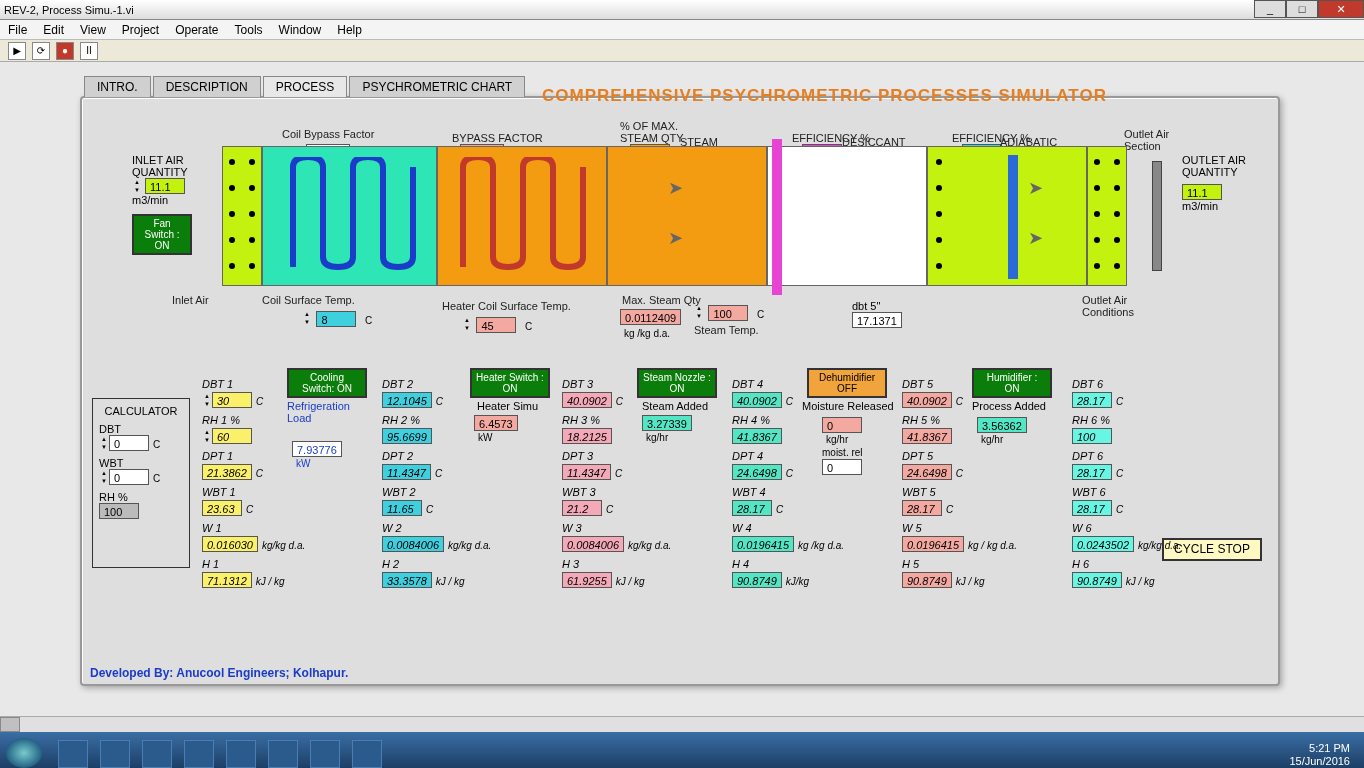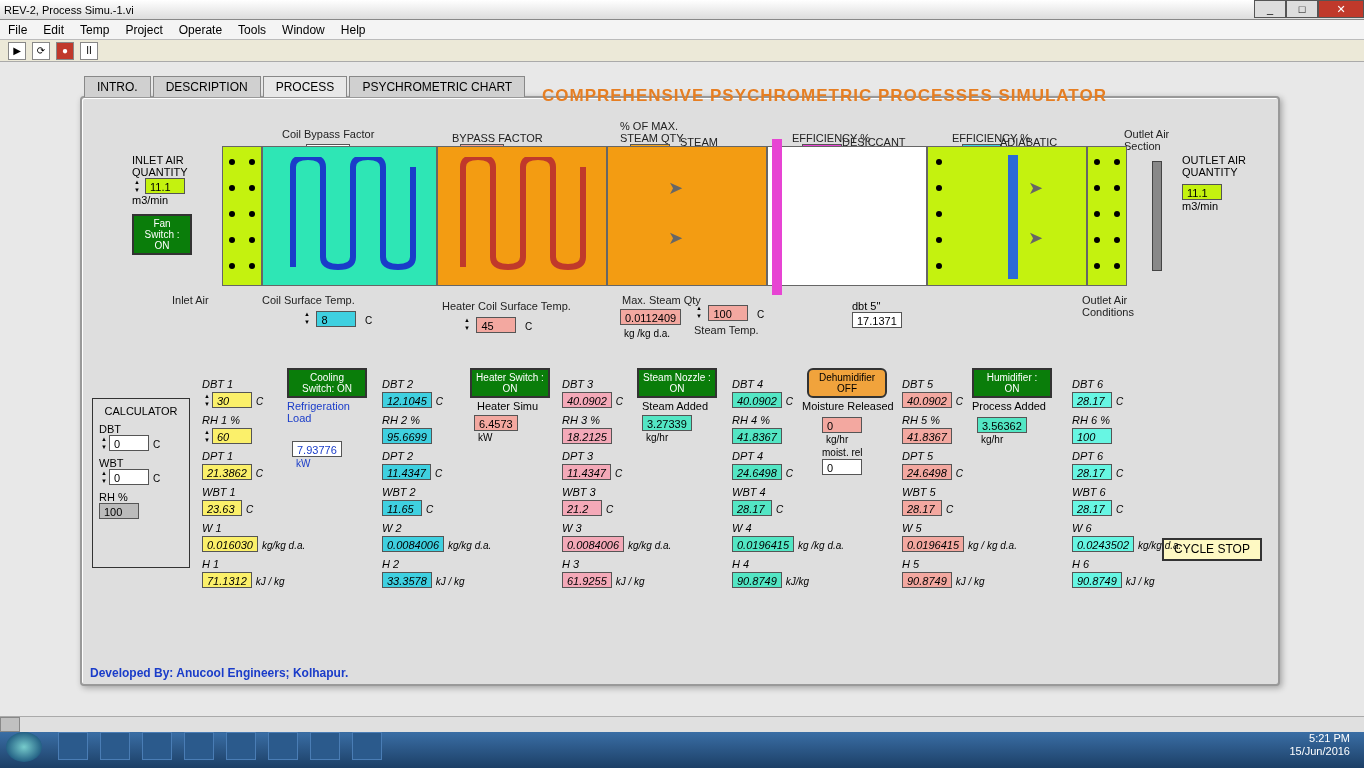--- a/index.html
+++ b/index.html
@@ -43,21 +43,21 @@
 
 
 .numfield { display: inline-block; border: 1px solid #555; font-size: 11px; padding: 1px 4px; height: 16px; line-height: 14px; min-width: 40px; }
 .spin { display:inline-block; width:10px; height:16px; vertical-align:top; }
 .spin::before { content:"▲"; display:block; font-size:6px; line-height:8px; text-align:center; }
 .spin::after  { content:"▼"; display:block; font-size:6px; line-height:8px; text-align:center; }
 
 
 .swbtn { border:2px solid #333; font-size:10px; text-align:center; padding:2px 4px; line-height:11px; width:80px; }
 .swbtn.green { background:#0a7d0a; color:#fff; }
-.swbtn.orange{ background:#f1a33c; color:#000;border-radius:6px; }
+.swbtn.orange{ background:#f1a33c; color:#000; }
 .swbtn.red   { background:#fef9c3; color:#000; width:100px; font-size:12px; padding:4px; }
 
 
 .cols { position:absolute; top:280px; left:120px; width:1060px; height:280px;font-style:italic; }
 .col { position:absolute; top:0; width:150px; font-size:11px; }
 .col .row { margin-bottom: 6px; }
 .col .lab { margin-bottom: 2px; }
 .unit { font-size: 10px; margin-left: 4px; }
 
 
@@ -75,21 +75,21 @@
 .c-aqua    { background:#67f6e3; }
 .c-white   { background:#fff; }
 .c-orange  { background:#f5a623; }
 .c-magenta { background:#e744d3; }
 .c-teal    { background:#53e6c4; }
 
 
 .toplabels { position:absolute; top:20px; left:0; width:100%; height:40px; }
 
 
-.taskbar { position:absolute; bottom:0; left:0; right:0; height:36px; background:linear-gradient(#3a6ea5,#1c3f66); display:flex; align-items:flex-start; padding:0 6px; color:#fff; font-size:11px;gap:8px; }
+.taskbar { position:absolute; bottom:0; left:0; right:0; height:36px; background:linear-gradient(#3a6ea5,#1c3f66); display:flex; align-items:flex-end; padding:0 6px; color:#fff; font-size:11px;gap:8px; }
 .taskbar .start { width:36px; height:30px; border-radius:50%; background:radial-gradient(#7cc,#036); margin-right:8px; }
 .taskbar .ticon { width:30px; height:28px; background:#2b5a8c; border:1px solid #4a7db5; margin-right:4px; }
 .taskbar .clock { margin-left:auto; text-align:right; line-height:13px; padding-right:8px; }
 .scroll-h { position:absolute; left:0; right:0; bottom:36px; height:16px; background:#e0e0e0; border-top:1px solid #aaa; }
 .scroll-h .thumb { position:absolute; left:0; top:0; bottom:0; width:20px; background:#c0c0c0; border:1px solid #888; }
 
 .pipe { position:absolute; width:10px; background:#2a6ad6; }
 </style>
 </head>
 <body>
@@ -99,21 +99,21 @@
   <div class="wincontrols">
     <div>_</div>
     <div>□</div>
     <div class="close">✕</div>
   </div>
 </div>
 
 <div class="menubar">
   <span>File</span>
   <span>Edit</span>
-  <span>Temp</span>
+  <span>View</span>
   <span>Project</span>
   <span>Operate</span>
   <span>Tools</span>
   <span>Window</span>
   <span>Help</span>
 </div>
 
 <div class="toolbar">
   <div class="tbtn">▶</div>
   <div class="tbtn">⟳</div>

